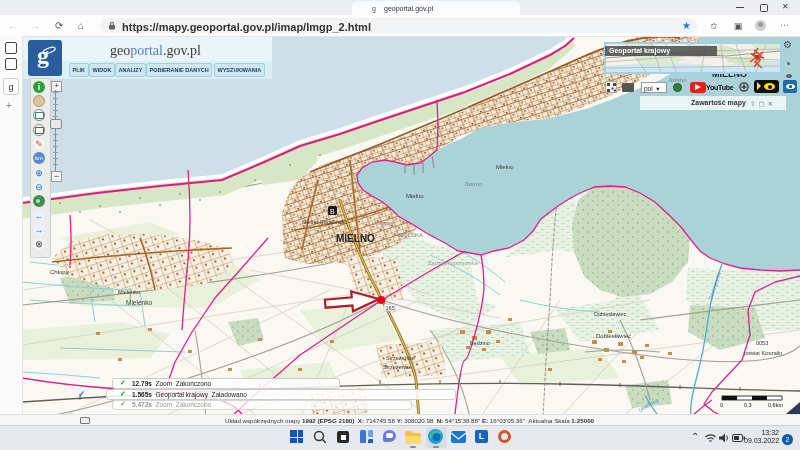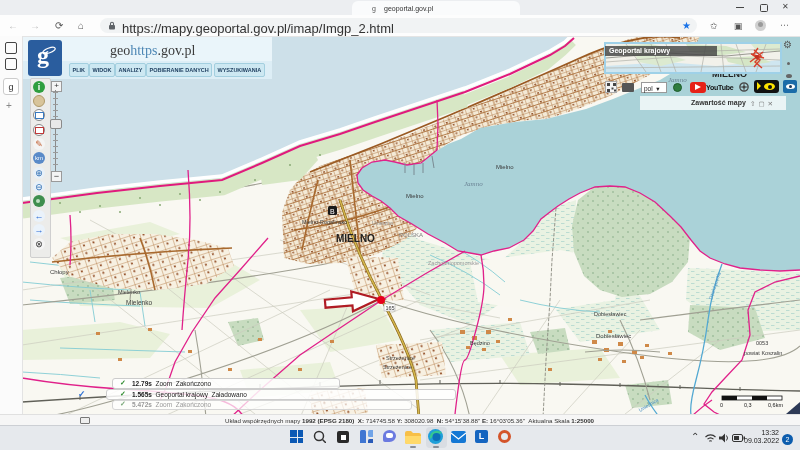--- a/index.html
+++ b/index.html
@@ -271,21 +271,21 @@
 </svg>
 </div>
 
 <div class="abs" style="left:22px;top:36px;width:250px;height:27px;background:#eaf5fa;"></div>
 <div class="abs" style="left:22px;top:61px;width:250px;height:18px;background:#ddeef6;"></div>
 <div class="abs" style="left:28px;top:40px;width:34px;height:36px;background:#2a5d9e;border-radius:3px;"></div>
 <div class="abs" style="left:37px;top:42px;font-family:'Liberation Serif',serif;color:#fff;font-size:24px;font-weight:bold;">g</div>
 <svg class="abs" style="left:41px;top:46px;" width="16" height="9">
     <ellipse cx="8" cy="4.5" rx="6.5" ry="2.4" fill="none" stroke="#ffffff" stroke-width="1.2" transform="rotate(-20 8 4.5)"></ellipse>
   </svg>
-<div class="abs" style="left:110px;top:43px;font-family:'Liberation Serif',serif;font-size:14px;color:#3b3b3b;">geo<span style="color:#4e87b4">https</span>.gov.pl</div>
+<div class="abs" style="left:110px;top:43px;font-family:'Liberation Serif',serif;font-size:14px;color:#3b3b3b;">geo<span style="color:#4e87b4">portal</span>.gov.pl</div>
 <div class="mbtn" style="left:69px;">PLIK</div>
 <div class="mbtn" style="left:89px;">WIDOK</div>
 <div class="mbtn" style="left:115px;">ANALIZY</div>
 <div class="mbtn" style="left:146px;">POBIERANIE DANYCH</div>
 <div class="mbtn" style="left:214px;">WYSZUKIWANIA</div>
 
 <div class="abs" id="ltoolbar" style="left:30px;top:78px;width:19px;height:178px;background:#ececea;border:1px solid #cfcfcf;border-radius:2px;"></div>
 <div class="ticon" style="top:81px;background:#2e9e3e;color:#fff;font-size:9px;text-align:center;line-height:12px;font-weight:bold;">i</div>
 <div class="ticon" style="top:95px;background:#d8c49a;border:1px solid #b09a6a;box-sizing:border-box;"></div>
 <div class="ticon" style="top:109px;background:#fff;border:1px solid #888;box-sizing:border-box;">
@@ -406,21 +406,21 @@
 <div class="abs" id="toolbar"></div>
 <div class="abs" style="left:8px;top:20px;font-size:10px;color:#bcbcbc;">←</div>
 <div class="abs" style="left:30px;top:20px;font-size:10px;color:#bcbcbc;">→</div>
 <div class="abs" style="left:55px;top:20px;font-size:10px;color:#555;">⟳</div>
 <div class="abs" style="left:78px;top:20px;font-size:10px;color:#555;">⌂</div>
 <div class="abs" id="urlpill"></div>
 <svg class="abs" style="left:108px;top:21px;" width="8" height="9">
     <rect x="1" y="4" width="6" height="4.5" rx="1" fill="#5f6368"></rect>
     <path d="M2.5,4 V2.8 A1.5,1.5 0 0 1 5.5,2.8 V4" stroke="#5f6368" stroke-width="1.1" fill="none"></path>
   </svg>
-<div class="abs" style="left:122px;top:21px;font-size:13px;color:#333;">https://mapy.geoportal.gov.pl/imap/Imgp_2.html</div>
+<div class="abs" style="left:122px;top:21px;font-size:11px;color:#333;font-weight:bold;">https://mapy.geoportal.gov.pl/imap/Imgp_2.html</div>
 <div class="abs" style="left:682px;top:20px;font-size:10px;color:#1a73e8;">★</div>
 <div class="abs" style="left:710px;top:21px;font-size:9px;color:#555;">✩</div>
 <div class="abs" style="left:734px;top:21px;font-size:9px;color:#555;">▣</div>
 <div class="abs" style="left:755px;top:20px;width:11px;height:11px;border-radius:50%;background:#d0d0d0;"></div>
 <div class="abs" style="left:758px;top:22px;width:5px;height:5px;border-radius:50%;background:#9a9a9a;"></div>
 <div class="abs" style="left:780px;top:20px;font-size:9px;color:#555;">⋯</div>
 
 <div class="abs" id="sidebar"></div>
 <div class="abs" style="left:5px;top:42px;width:12px;height:12px;border:1.5px solid #444;border-radius:2px;box-sizing:border-box;"></div>
 <div class="abs" style="left:5px;top:58px;width:12px;height:12px;border:1.5px solid #444;border-radius:2px;box-sizing:border-box;"></div>

